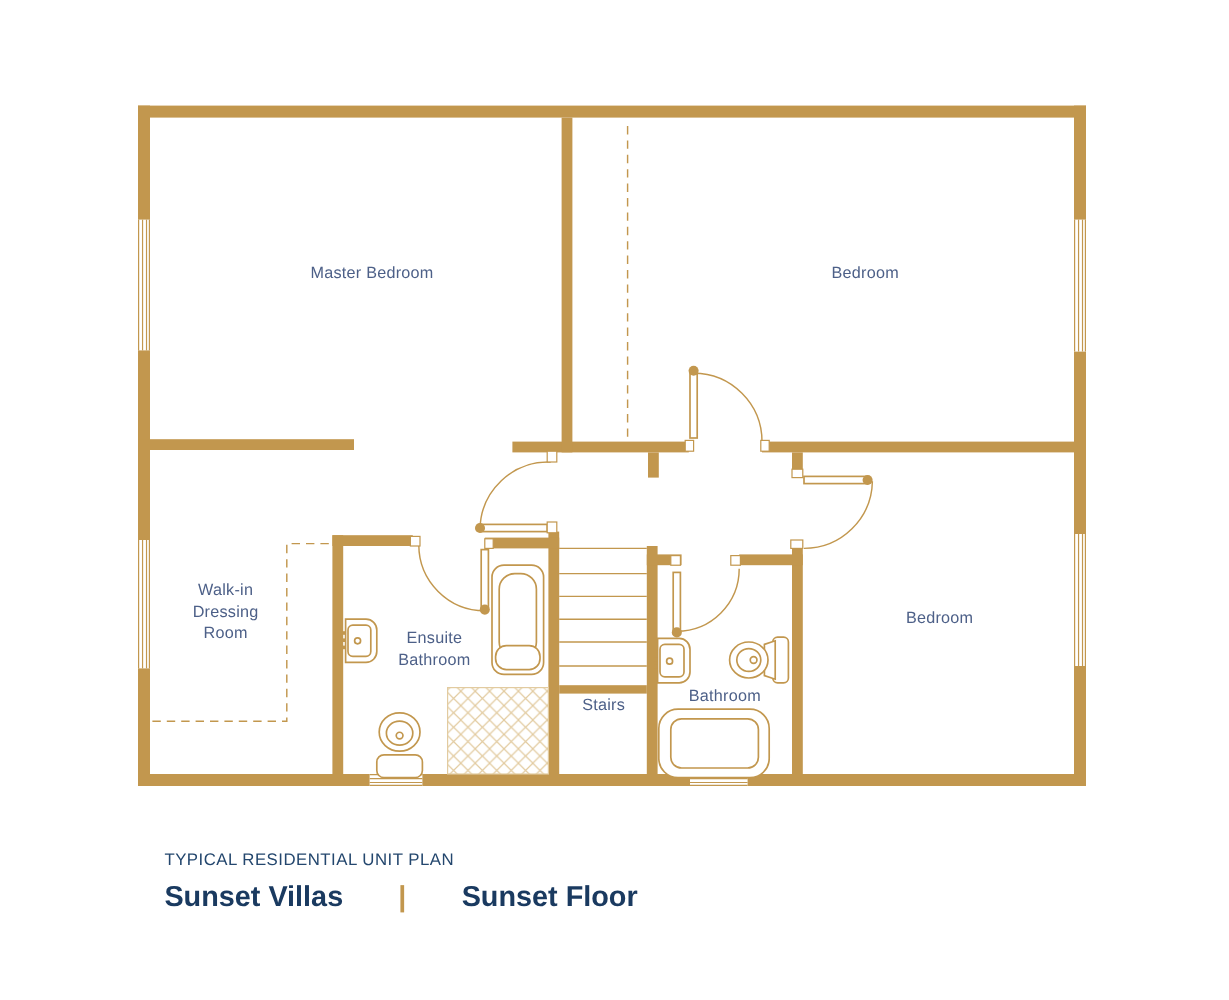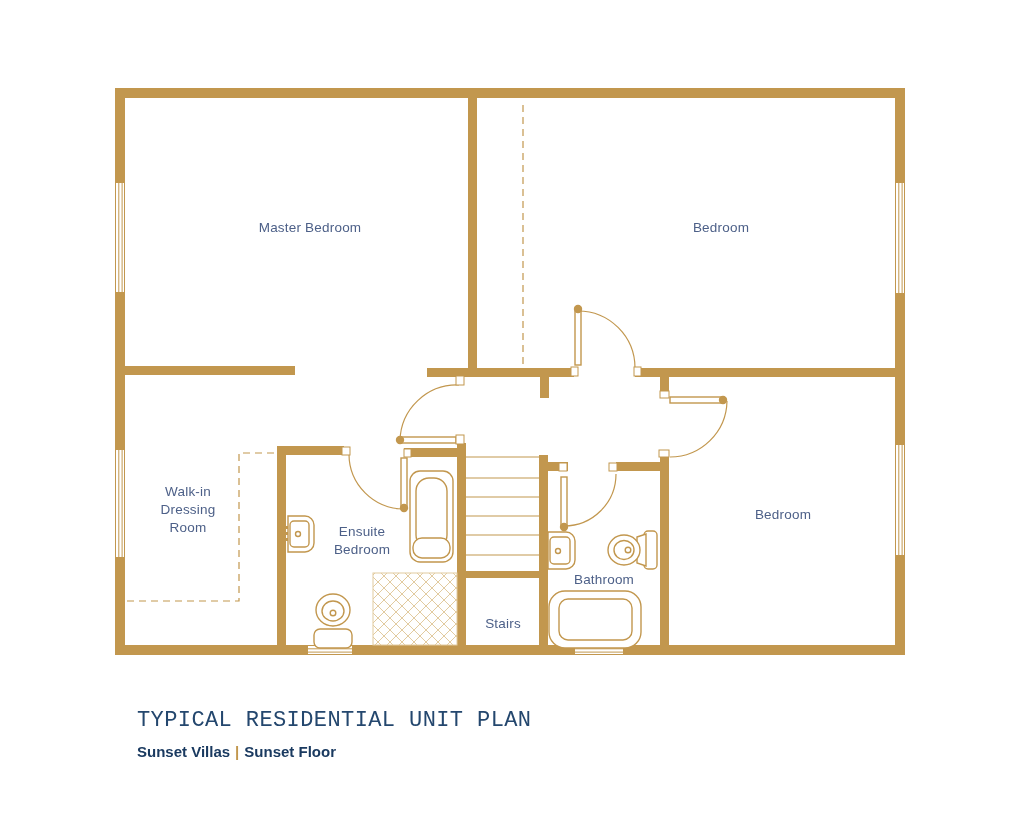--- a/index.html
+++ b/index.html
@@ -32,25 +32,25 @@
   .shower{fill:url(#hatch);stroke:var(--wall-light);stroke-width:1;}
   
   .room-label{
     position:absolute;transform:translate(-50%,-50%);
     color:var(--label);font-size:13.5px;line-height:18px;
     white-space:pre-line;text-align:center;letter-spacing:.2px;
   }
   
   .title-block{position:absolute;left:137px;top:708px;}
   .plan-title{
-    color:var(--title);font-size:22px;letter-spacing:.4px;font-weight:400;font-family:Liberation Mono, monospace;
+    color:var(--title);font-size:14px;letter-spacing:.4px;font-weight:400;
   }
   .plan-subtitle{
-    margin-top:10px;color:var(--subtitle);font-size:15px;font-weight:700;
-    display:flex;align-items:center;
+    margin-top:10px;color:var(--subtitle);font-size:24px;font-weight:700;
+    display:flex;align-items:center;gap:41px;
   }
   .plan-subtitle .sep{color:var(--separator);font-weight:700;margin:0 5px;}
 </style>
 </head>
 <body>
 
 <div class="screen">
 
   <svg class="plan-svg" width="1024" height="833" viewBox="0 0 1024 833">
     <defs>
@@ -246,23 +246,23 @@
 
   <div class="room-label" style="left:721px;top:228px;">Bedroom</div>
 
   <div class="room-label" style="left:783px;top:515px;">Bedroom</div>
 
   <div class="room-label" style="left:188px;top:510px;">Walk-in
 Dressing
 Room</div>
 
   <div class="room-label" style="left:362px;top:541px;">Ensuite
-Bedroom</div>
-
-  <div class="room-label" style="left:503px;top:588px;margin-top:36px;">Stairs</div>
+Bathroom</div>
+
+  <div class="room-label" style="left:503px;top:588px;">Stairs</div>
 
   <div class="room-label" style="left:604px;top:580px;">Bathroom</div>
 
   <div class="title-block">
     <div class="plan-title">TYPICAL RESIDENTIAL UNIT PLAN</div>
     <div class="plan-subtitle">
       <span>Sunset Villas</span>
       <span class="sep">|</span>
       <span>Sunset Floor</span>
     </div>

